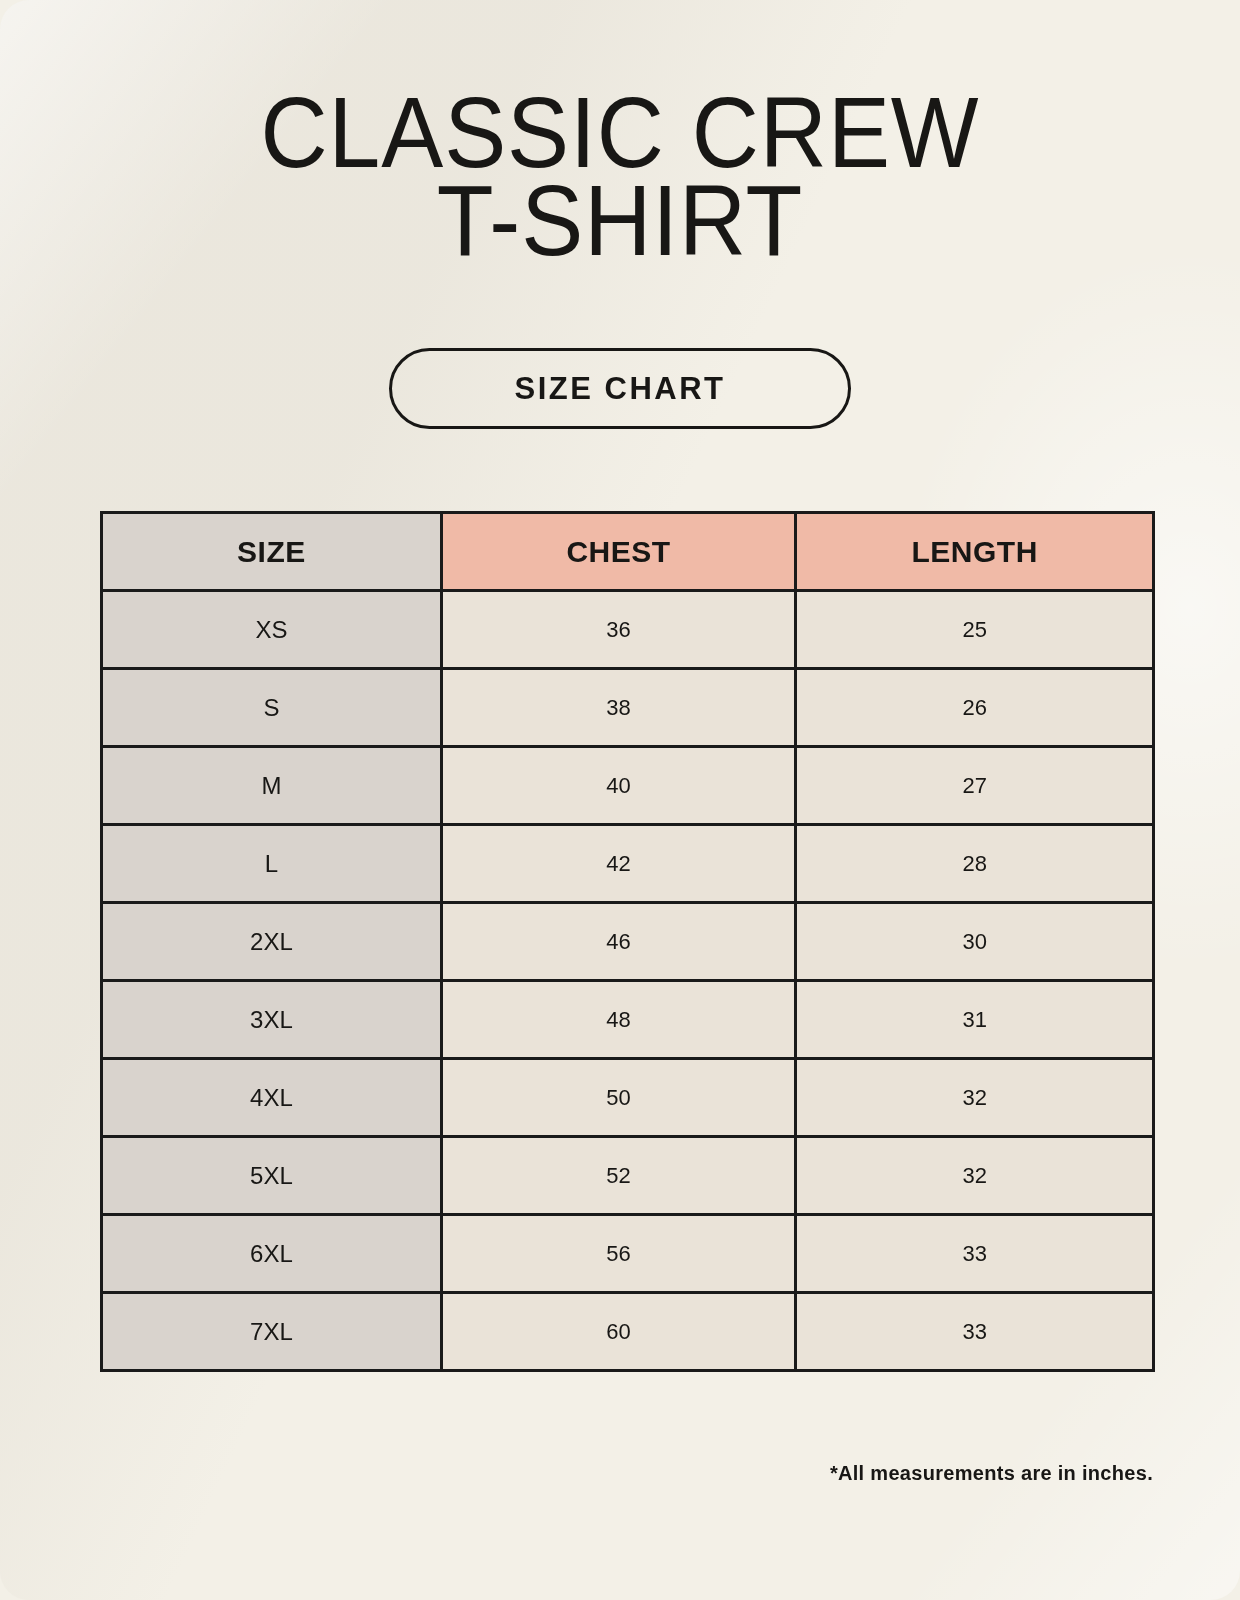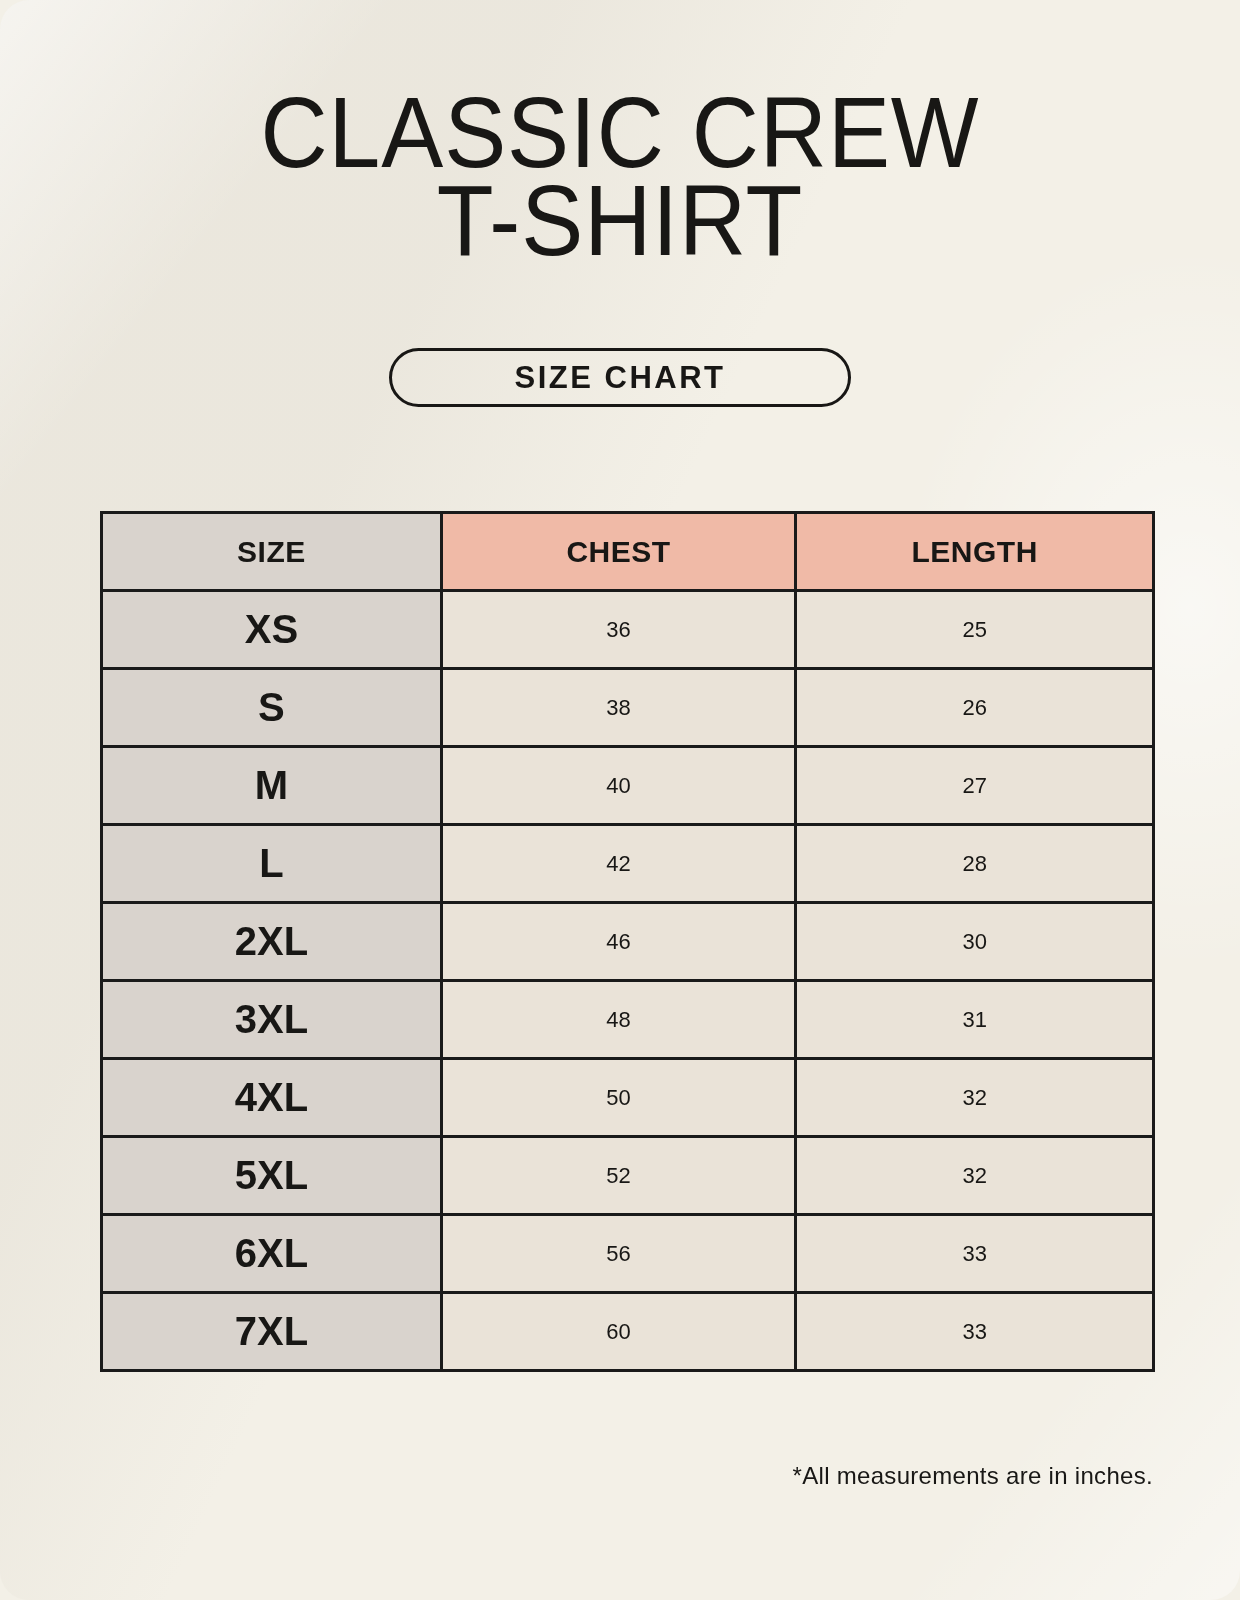--- a/index.html
+++ b/index.html
@@ -40,21 +40,21 @@
     transform:scaleX(0.93);
     transform-origin:50% 0;
   }
   .title span{display:block;}
   .pill{
     position:absolute;
     top:348px;
     left:50%;
     transform:translateX(-50%);
     width:462px;
-    height:59px;
+    height:81px;
     border:3px solid var(--ink);
     border-radius:44px;
     display:flex;align-items:center;justify-content:center;
     font-size:31px;
     font-weight:700;
     letter-spacing:2.5px;
     background:transparent;
   }
   table.size-chart{
     position:absolute;
@@ -71,28 +71,28 @@
     vertical-align:middle;
     height:78px;
     padding:0;
   }
   table.size-chart col.c-size{width:32.3%;}
   table.size-chart col.c-chest{width:33.7%;}
   table.size-chart col.c-length{width:34.0%;}
   th{font-size:30px;font-weight:700;letter-spacing:0.5px;margin-top:18px;}
   th.size-head{background:var(--size-col-bg);}
   th.measure-head{background:var(--accent-bg);}
-  td.size-cell{background:var(--size-col-bg);font-weight:700;font-size:40px;}
+  td.size-cell{background:var(--size-col-bg);font-weight:400;font-size:24px;}
   td.value-cell{background:var(--value-col-bg);font-weight:400;font-size:22px;}
   .footnote{
     position:absolute;
     top:1462px;
     right:87px;
-    font-size:24px;
-    font-weight:400;
+    font-size:20px;
+    font-weight:700;
     letter-spacing:0.3px;
   }
 </style>
 </head>
 <body>
 
 <div class="page">
 
   <h1 class="title">
     <span>CLASSIC CREW</span>

